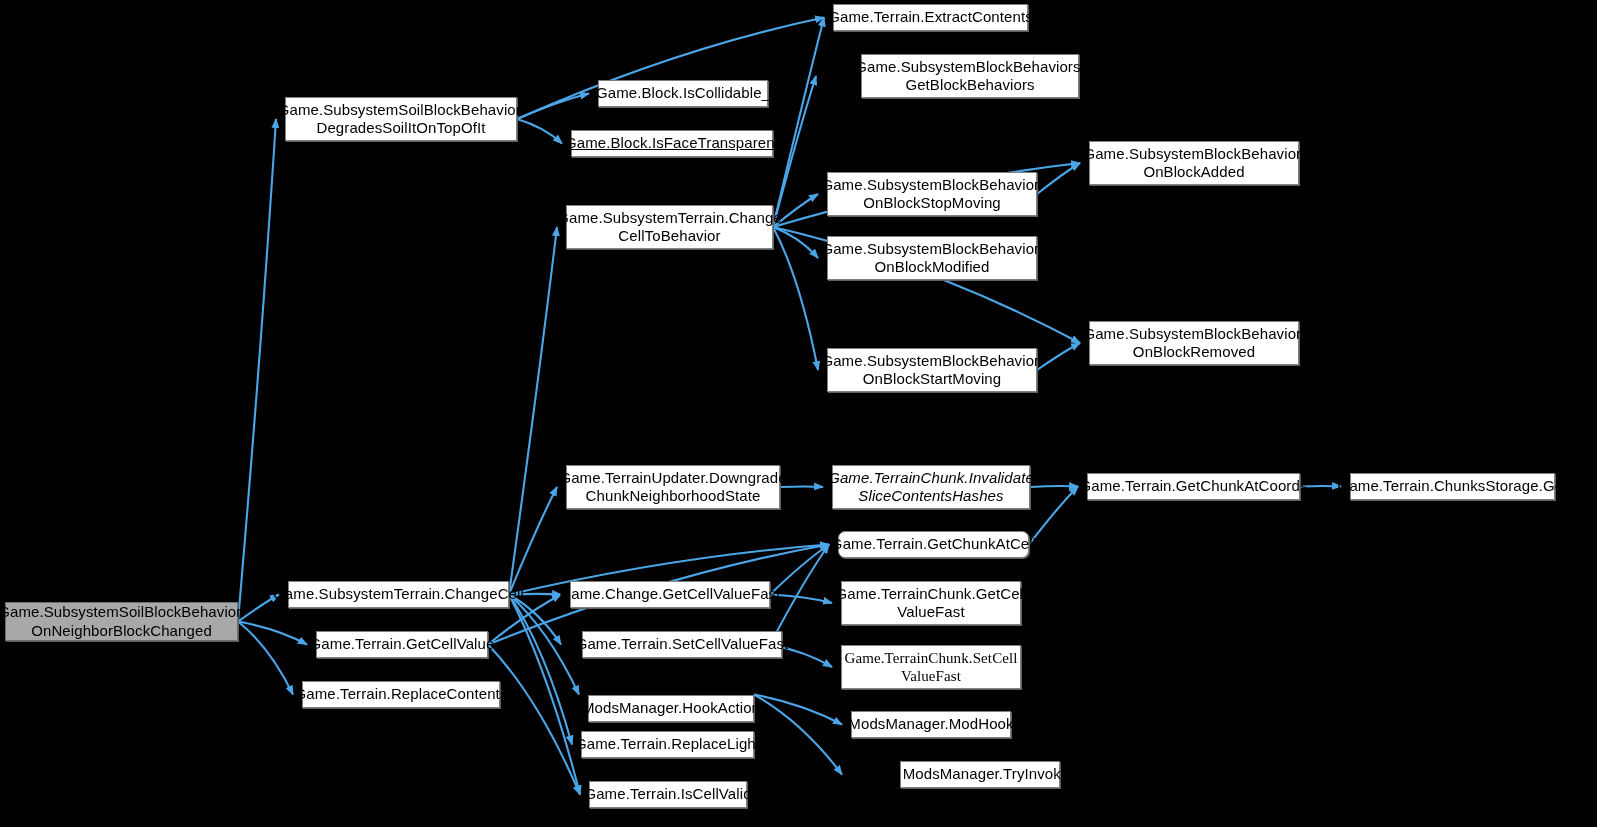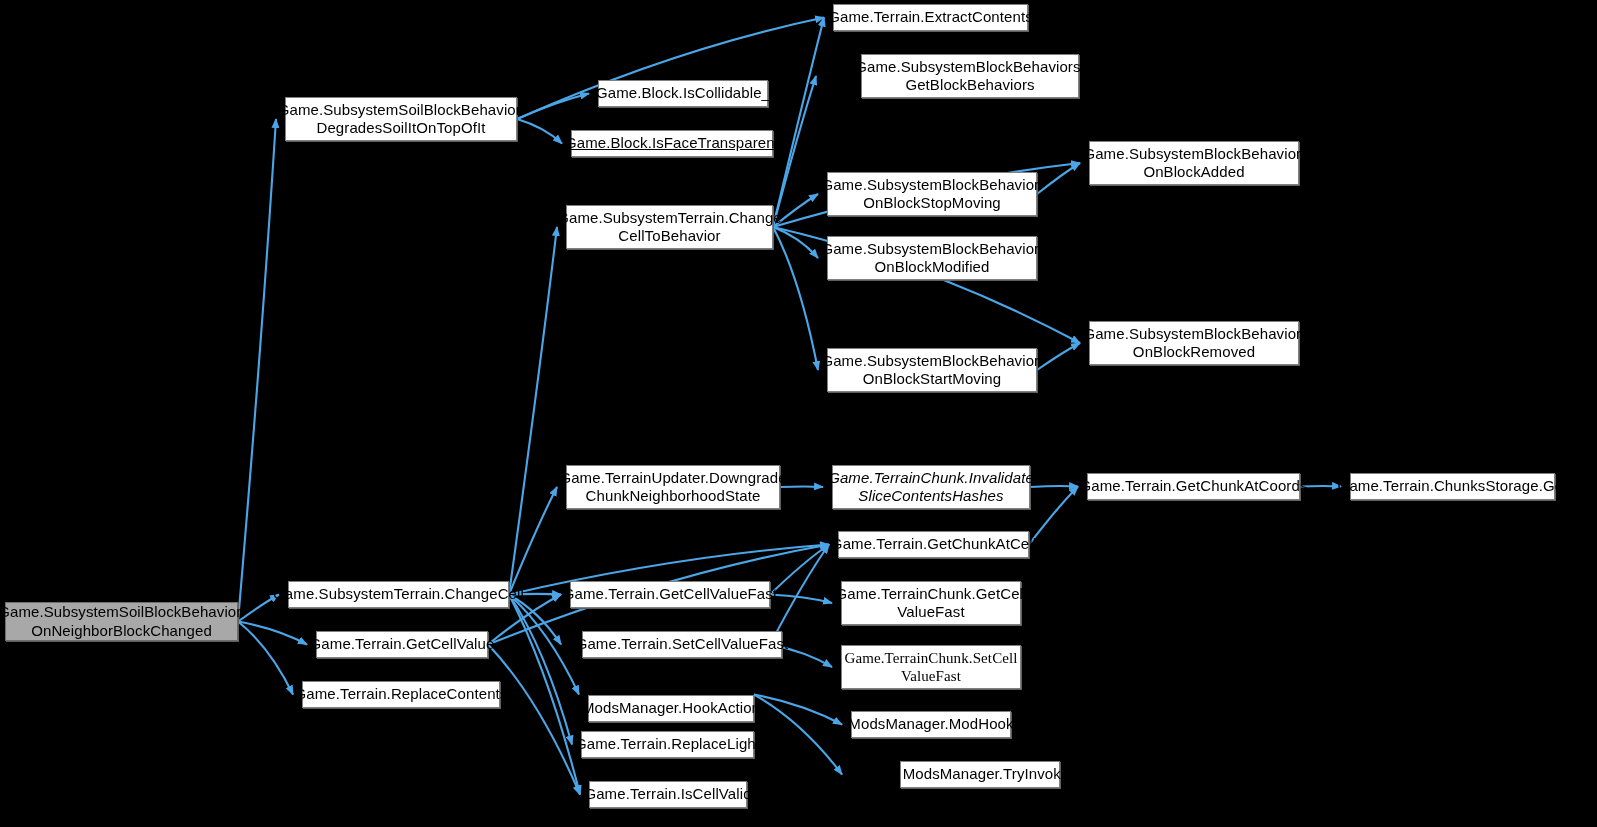--- a/index.html
+++ b/index.html
@@ -117,26 +117,26 @@
 OnBlockRemoved</div>
       <div class="node" style="left: 566px; top: 465px; width: 214px; height: 44px;">Game.TerrainUpdater.Downgrade
 ChunkNeighborhoodState</div>
       <div class="node" style="left: 832px; top: 465px; width: 198px; height: 44px; font-style: italic;">Game.TerrainChunk.Invalidate
 SliceContentsHashes</div>
       <div class="node" style="left: 1087px; top: 473px; width: 213px; height: 27px;">Game.Terrain.GetChunkAtCoords</div>
       <div class="node" style="left: 1350px; top: 473px; width: 205px; height: 27px;">Game.Terrain.ChunksStorage.Get</div>
       <div class="node" style="left: 288px; top: 581px; width: 221px; height: 27px;">Game.SubsystemTerrain.ChangeCell</div>
       <div class="node" style="left: 316px; top: 631px; width: 172px; height: 27px;">Game.Terrain.GetCellValue</div>
       <div class="node" style="left: 302px; top: 681px; width: 198px; height: 27px;">Game.Terrain.ReplaceContents</div>
-      <div class="node" style="left: 570px; top: 581px; width: 200px; height: 27px;">Game.Terrain.GetCellValueFast</div>
+      <div class="node" style="left: 570px; top: 581px; width: 200px; height: 27px;">Game.Change.GetCellValueFast</div>
       <div class="node" style="left: 582px; top: 631px; width: 200px; height: 27px;">Game.Terrain.SetCellValueFast</div>
       <div class="node" style="left: 588px; top: 695px; width: 166px; height: 27px;">ModsManager.HookAction</div>
       <div class="node" style="left: 581px; top: 731px; width: 173px; height: 27px;">Game.Terrain.ReplaceLight</div>
       <div class="node" style="left: 589px; top: 781px; width: 158px; height: 27px;">Game.Terrain.IsCellValid</div>
-      <div class="node" style="left: 838px; top: 531px; width: 191px; height: 27px;">Game.Terrain.GetChunkAtCell</div>
+      <div class="node" style="left: 838px; top: 531px; width: 191px; height: 27px; border-radius: 7px;">Game.Terrain.GetChunkAtCell</div>
       <div class="node" style="left: 841px; top: 581px; width: 180px; height: 44px;">Game.TerrainChunk.GetCell
 ValueFast</div>
       <div class="node" style="left: 841px; top: 645px; width: 180px; height: 44px; font-family: Liberation Serif, serif;">Game.TerrainChunk.SetCell
 ValueFast</div>
       <div class="node" style="left: 851px; top: 711px; width: 160px; height: 27px;">ModsManager.ModHook</div>
       <div class="node" style="left: 900px; top: 761px; width: 160px; height: 27px; padding-left: 12px;">ModsManager.TryInvoke</div>
     </div>
 </div>
 
 </body></html>

